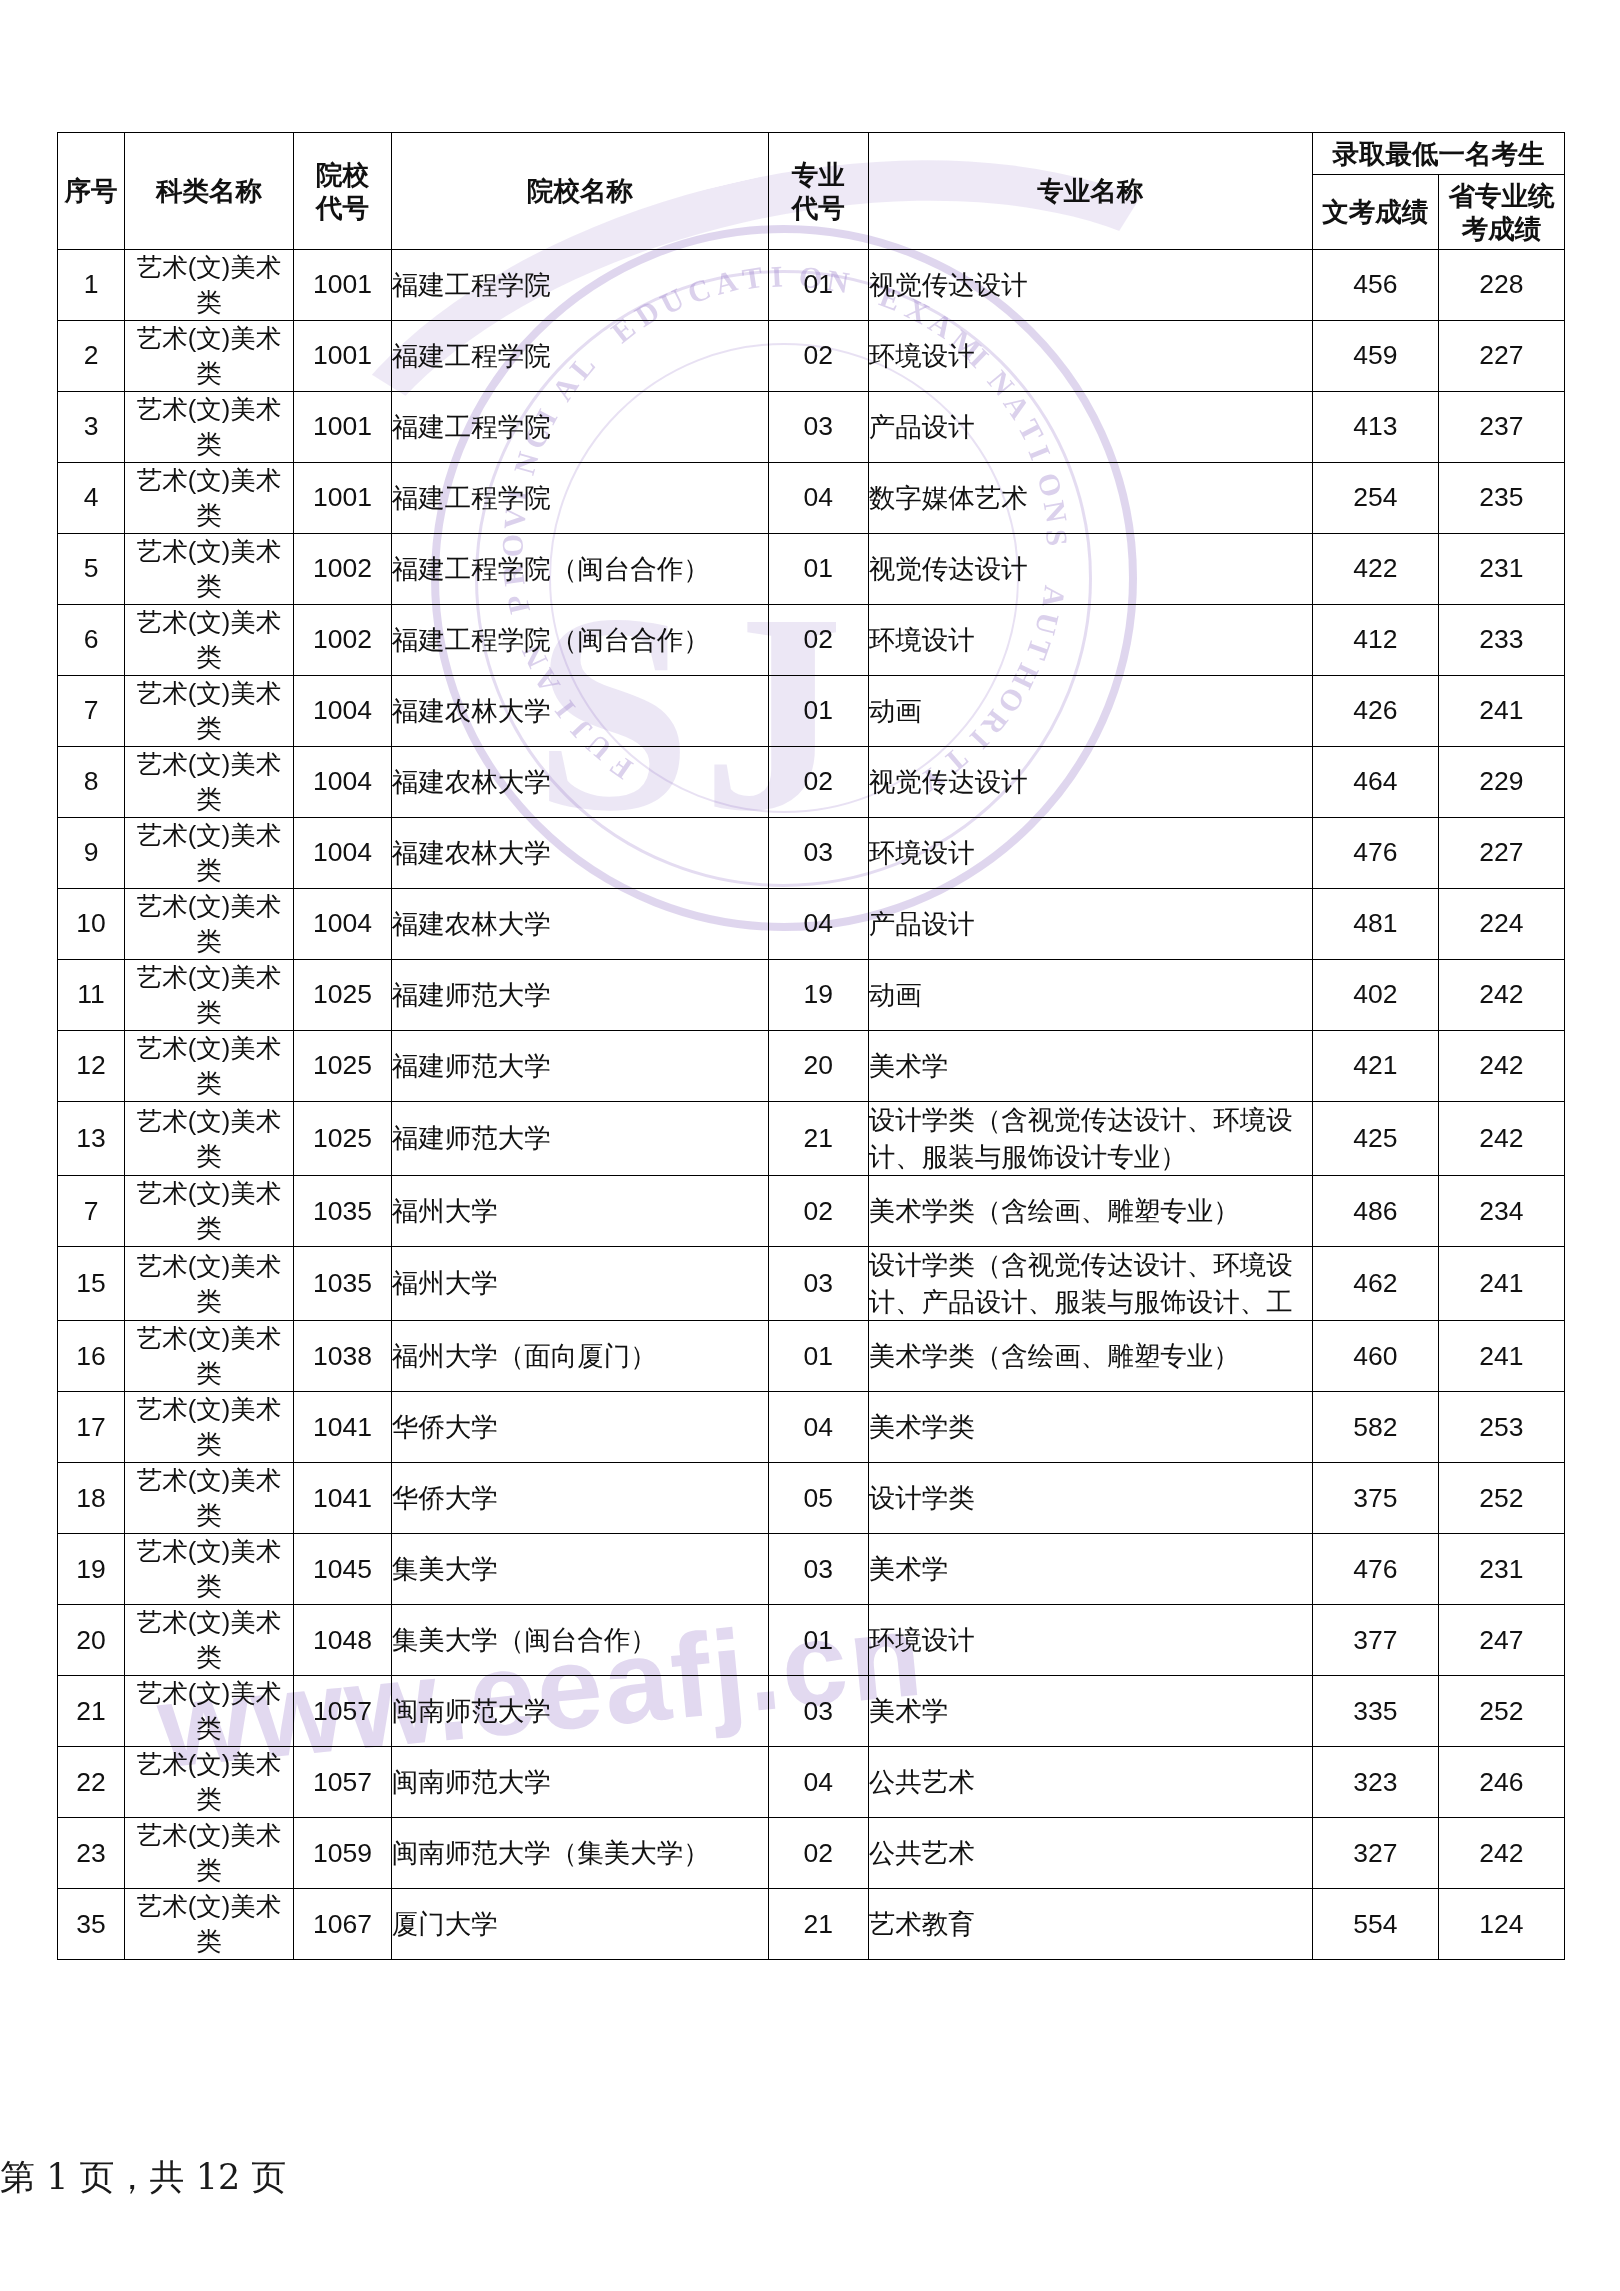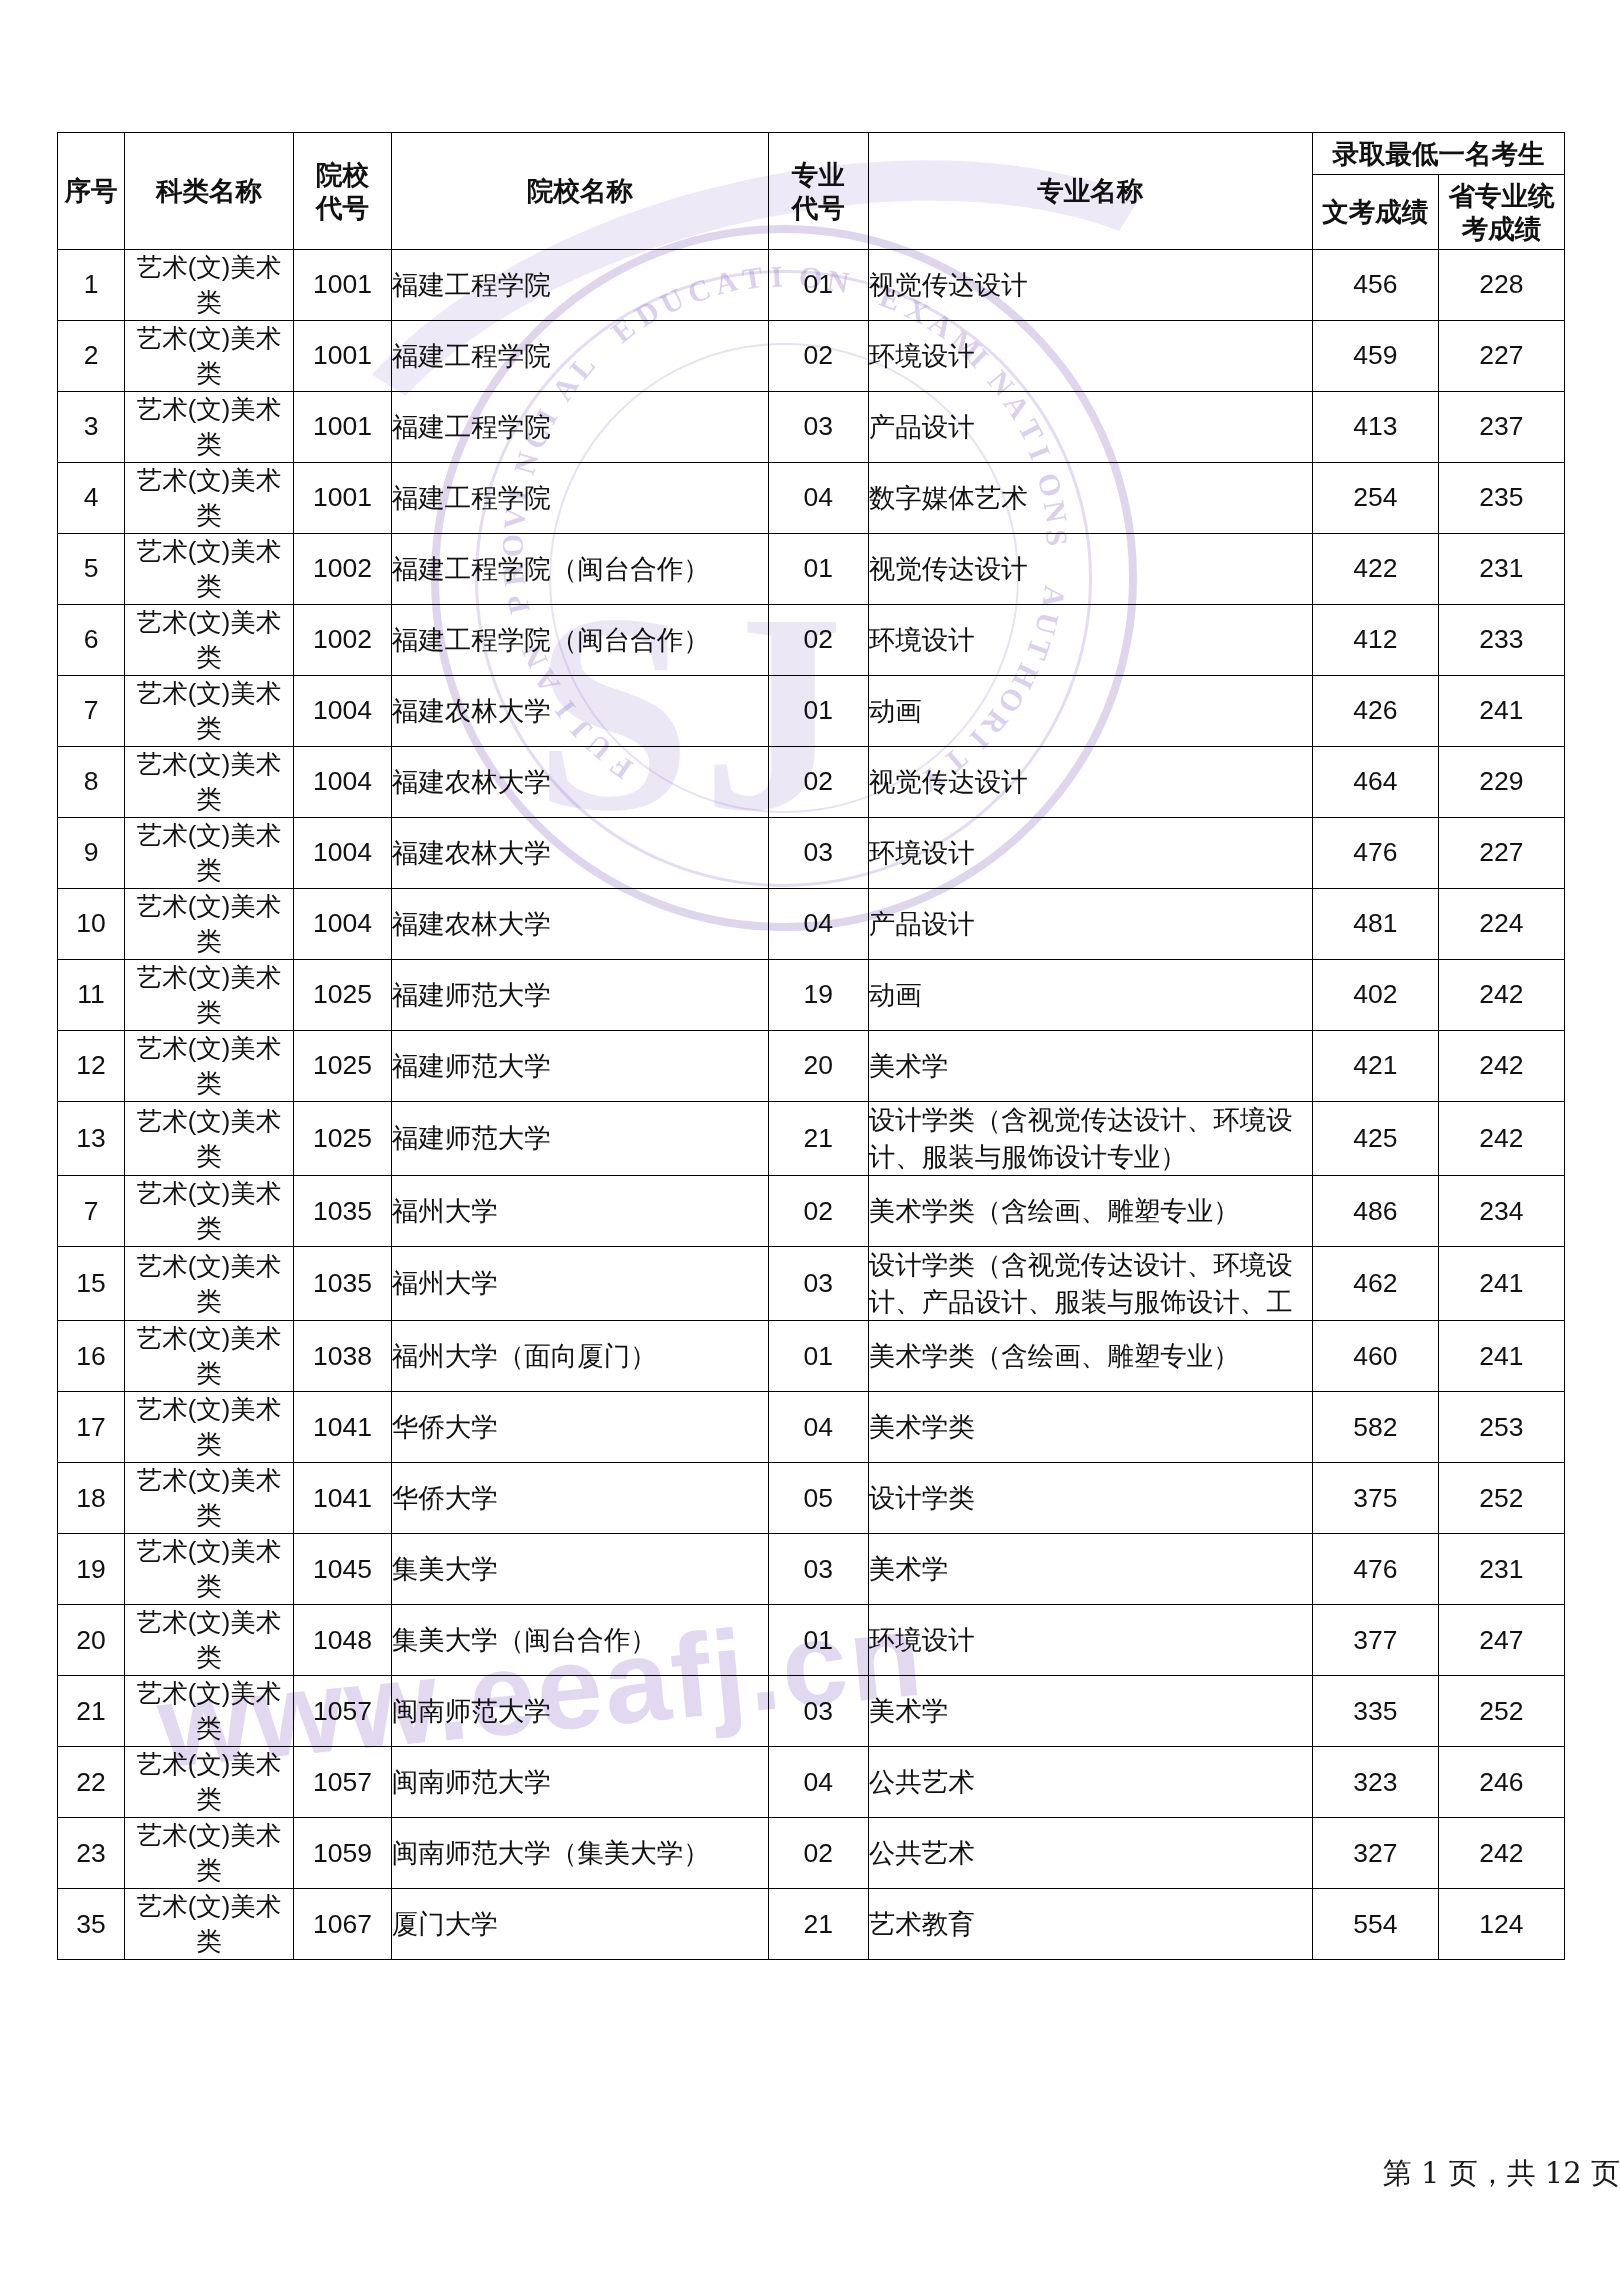--- a/index.html
+++ b/index.html
@@ -178,22 +178,22 @@
     line-height: 1.38;
   }
   tbody tr { height: 69px; }
 
   
   #page-footer {
     position: absolute;
     left: 0;
     top: 2154px;
     width: 1620px;
-    text-align: right;
-    font-size: 29px;
+    text-align: left;
+    font-size: 35px;
     font-family: "DejaVu Serif", "Liberation Serif", serif;
     color: #1a1a1a;
     z-index: 3;
   }
 </style>
 </head>
 <body>
 
 <div id="watermark-layer">
   <div class="seal-swoosh"></div>

